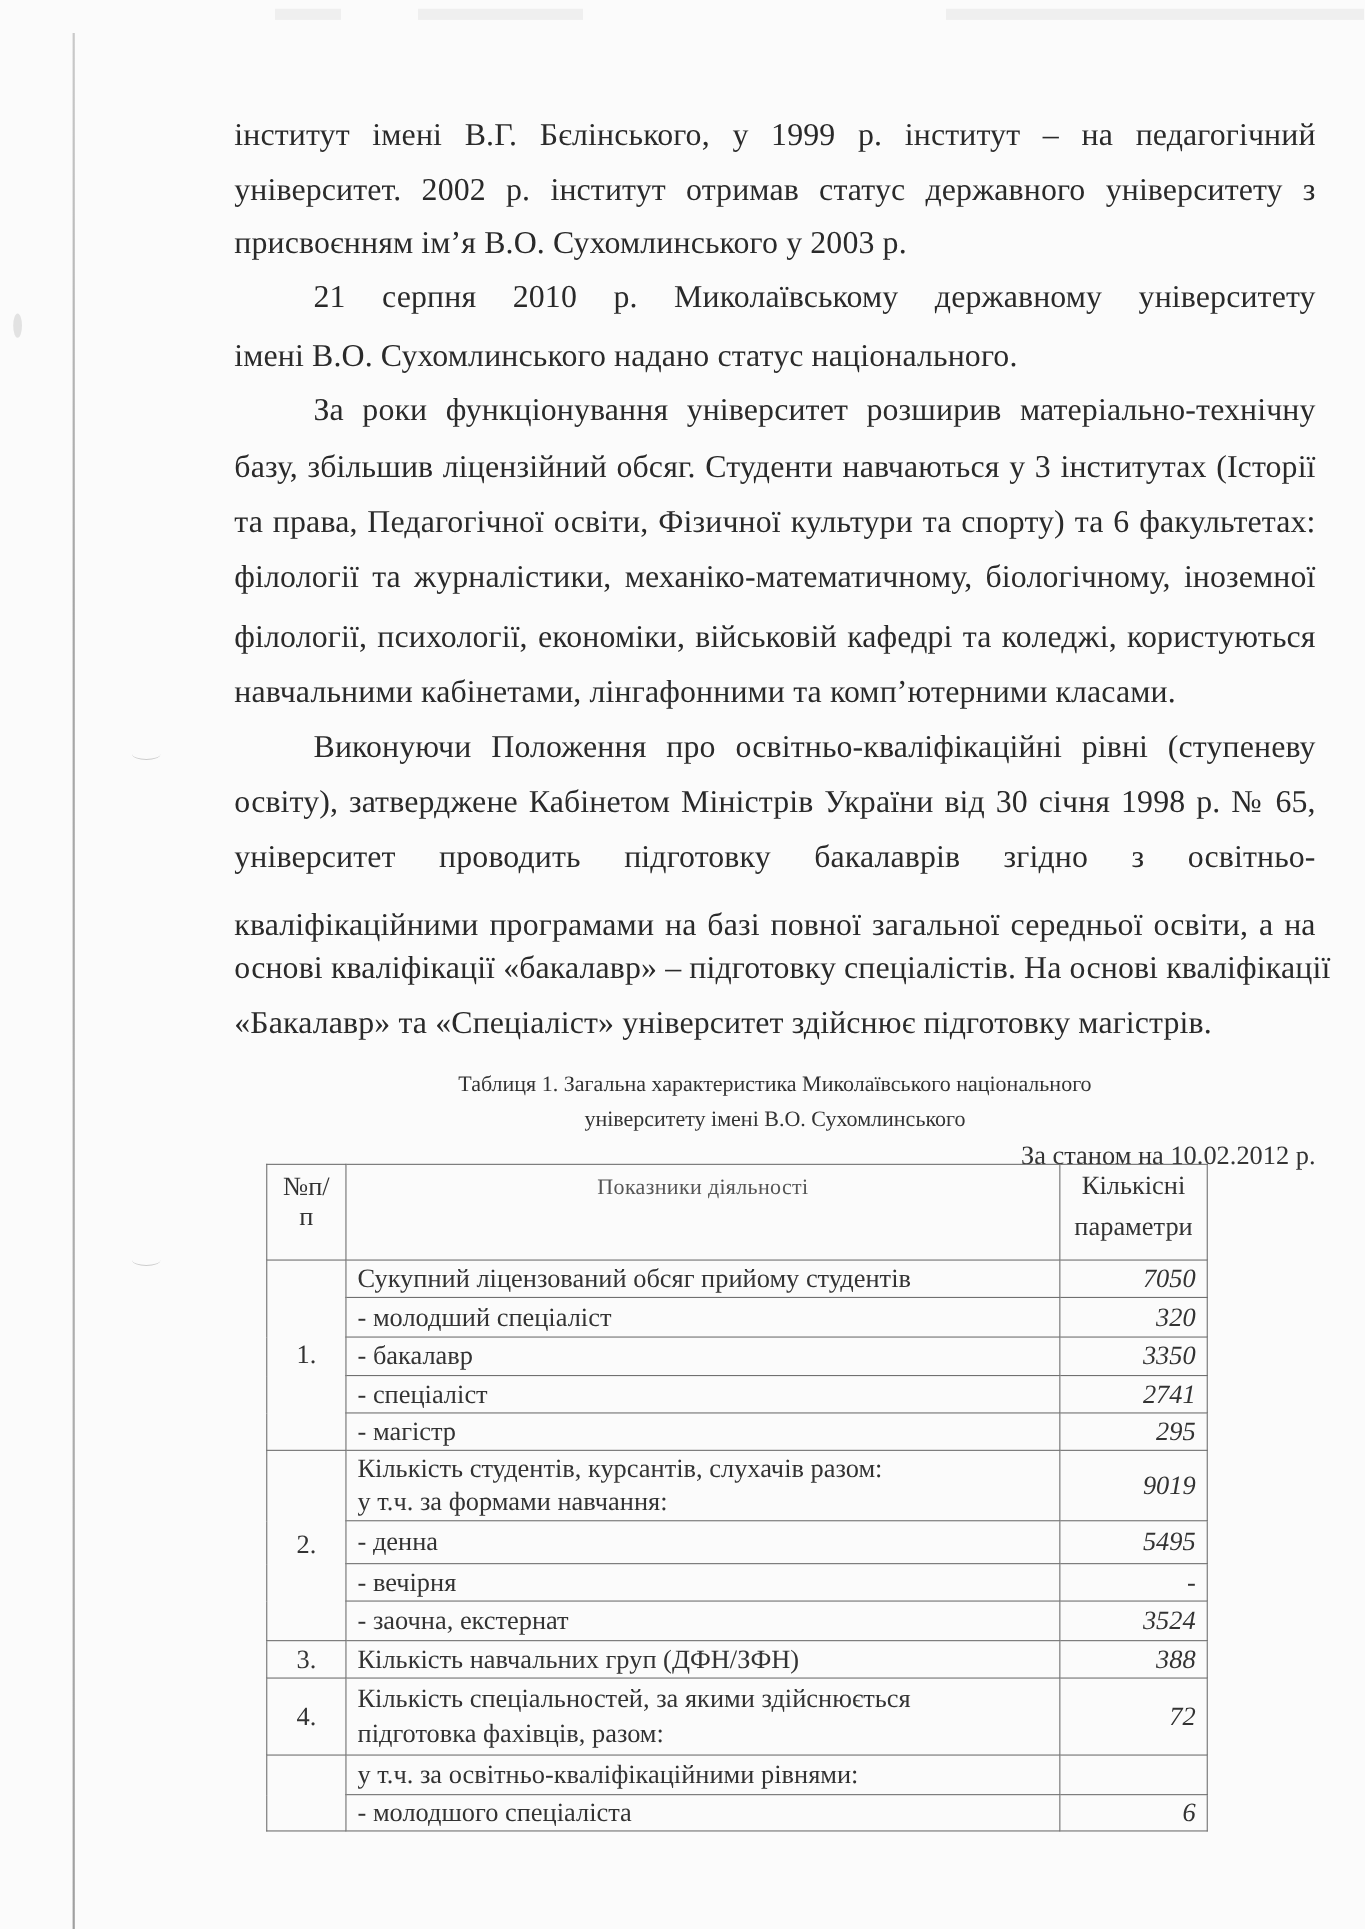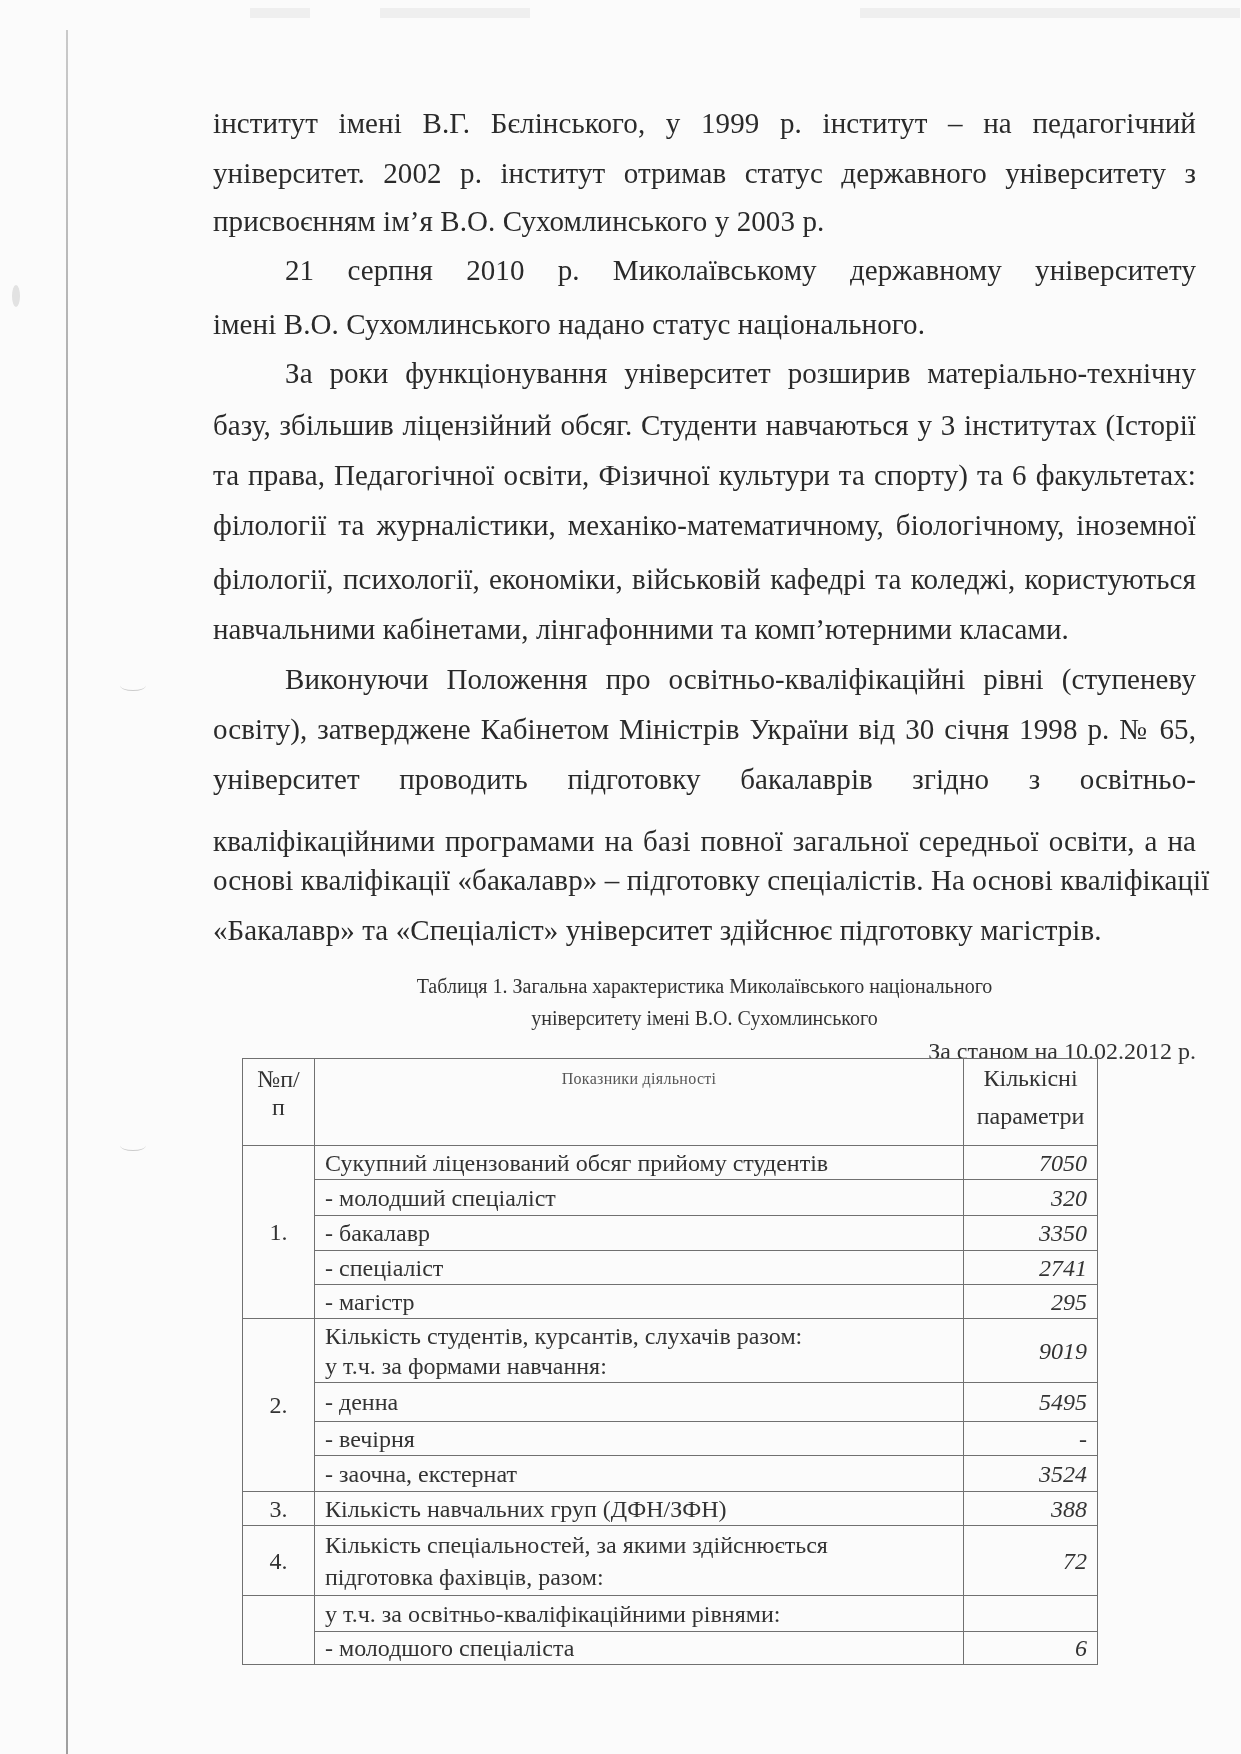--- a/index.html
+++ b/index.html
@@ -35,21 +35,21 @@
   }
   table.stats {
     position:absolute; left:213px; top:1058px; width:856px; height:606px;
     border-collapse:collapse; table-layout:fixed; font-size:24px; color:#333;margin-left:29px;
   }
   table.stats td, table.stats th {
     border:1.4px solid #707070; padding:0 10px; vertical-align:middle;
     line-height:28px;
   }
   table.stats th { font-weight:normal; vertical-align:top; padding-top:6px; }
-  th.hdr-mid { font-size:16px; font-weight:bold; color:#555; letter-spacing:0.3px;}
+  th.hdr-mid { font-size:20px; font-weight:bold; color:#555; letter-spacing:0.3px;}
   td.num { text-align:center; vertical-align:top; padding-top:2px; }
   td.val { text-align:right;font-style:italic; }
   td.num-empty { }
   .col1 { width:72px; }
   .col3 { width:134px; }
 </style>
 </head>
 <body>
 
 <div class="scanline"></div>

